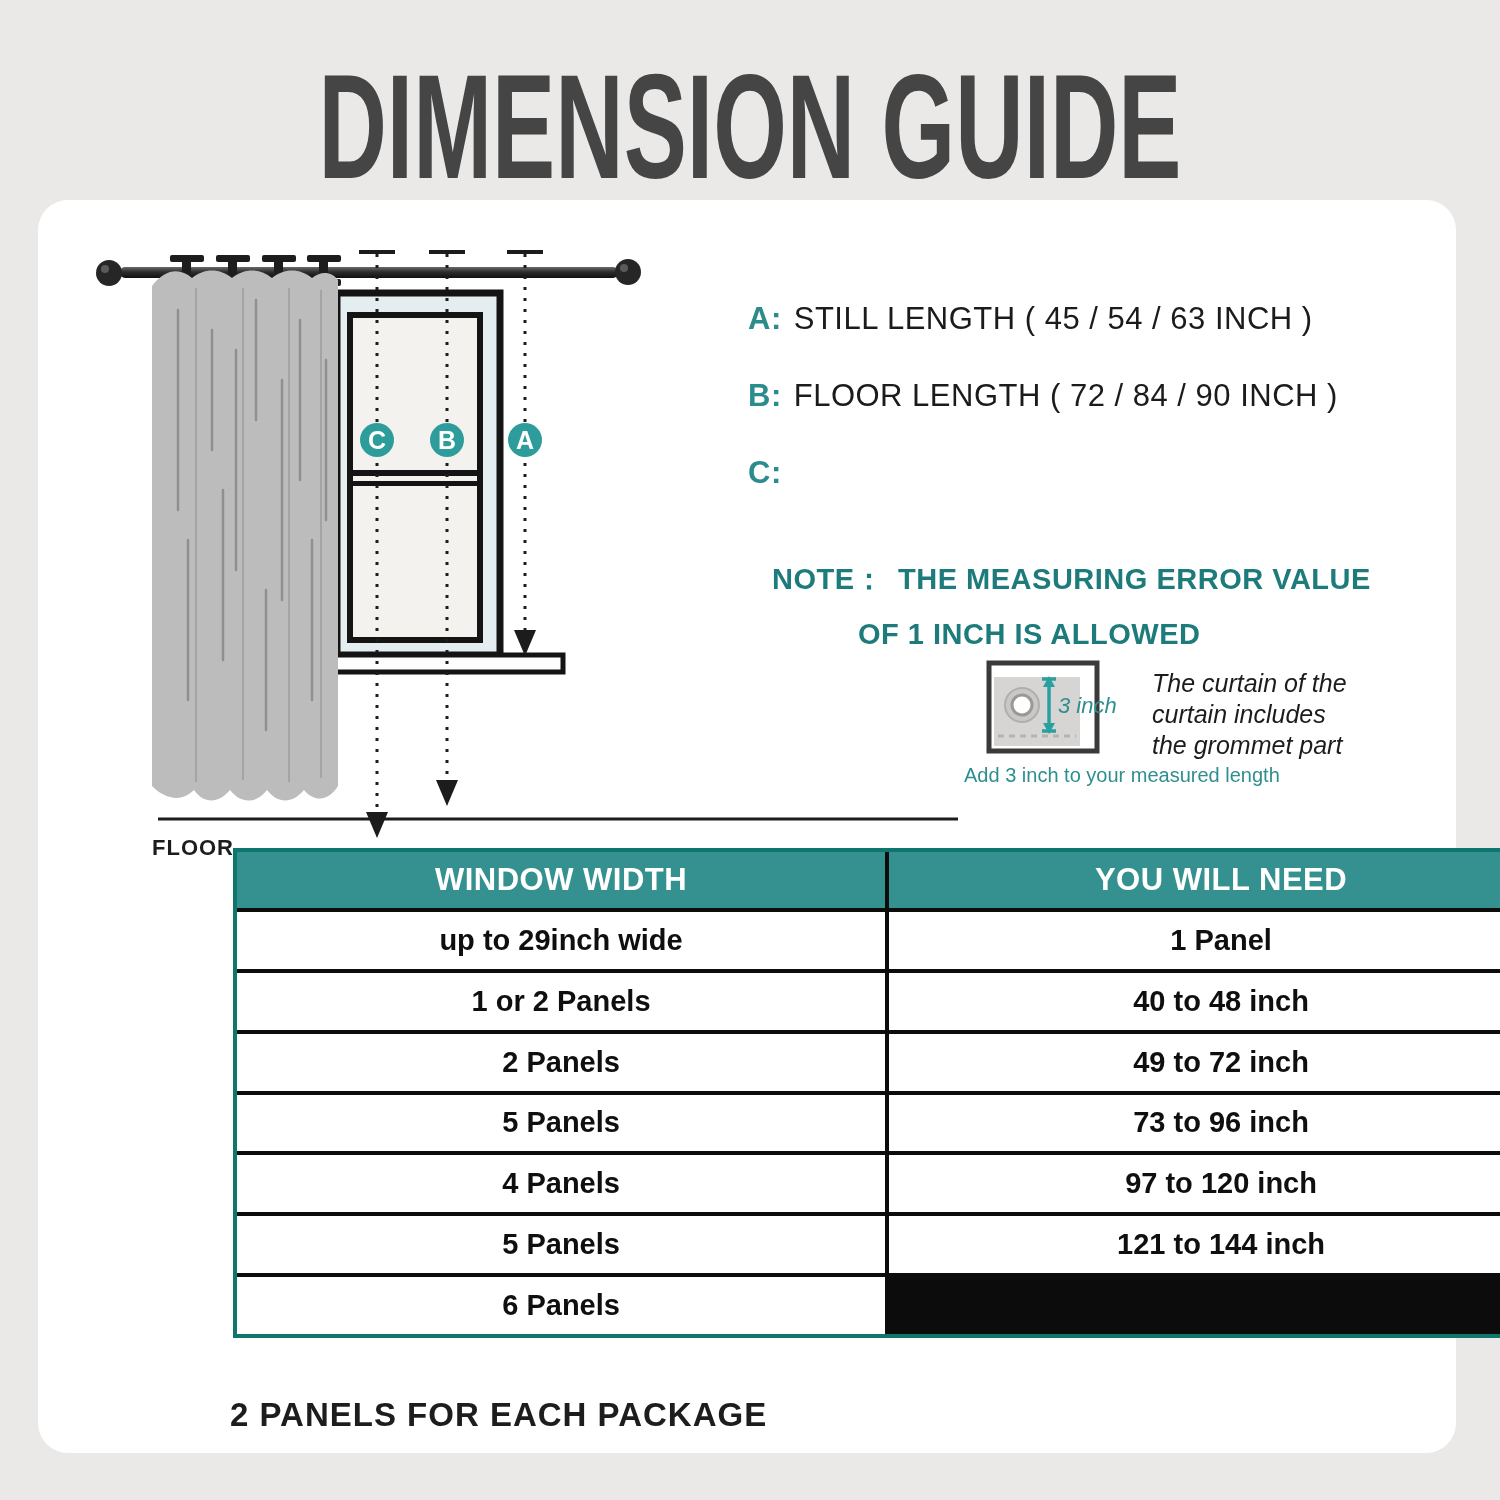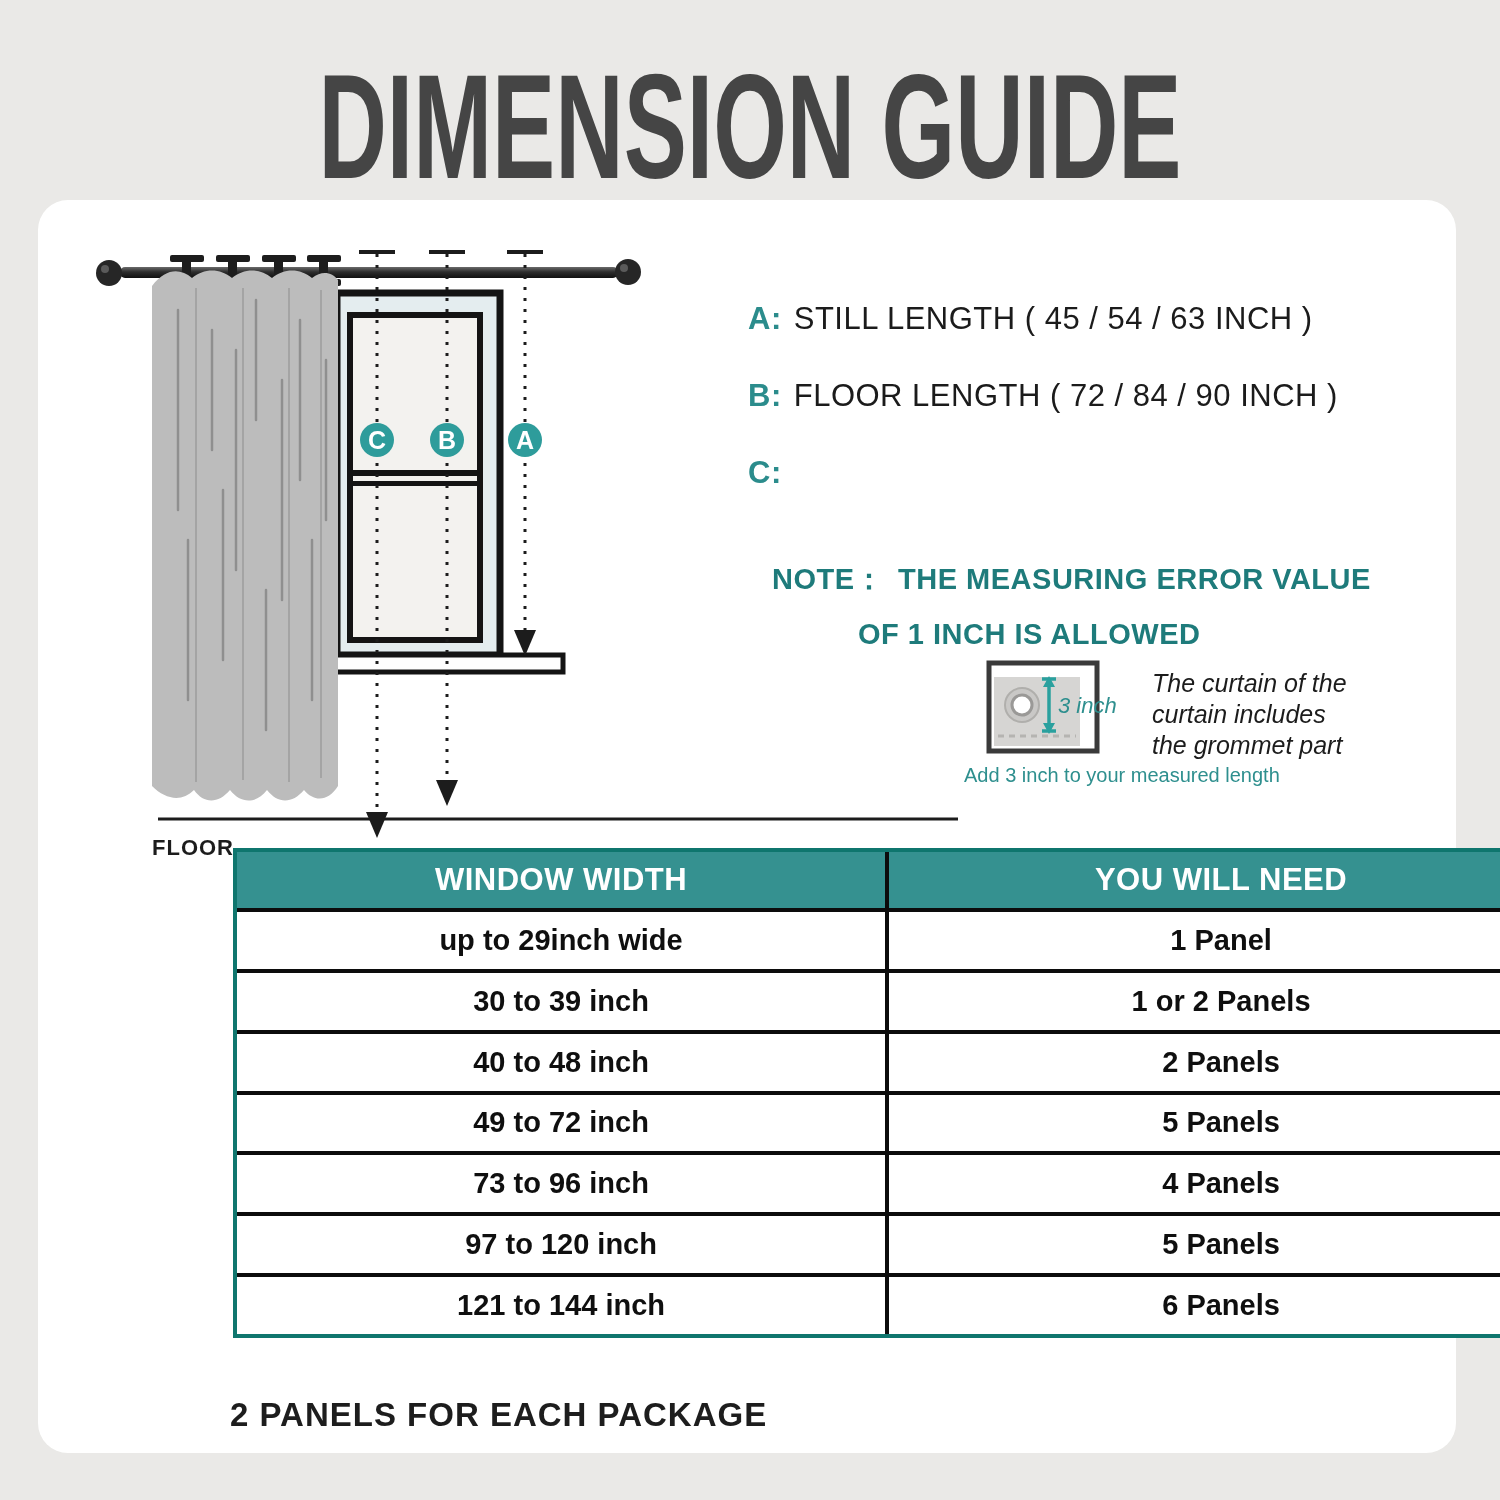--- a/index.html
+++ b/index.html
@@ -221,21 +221,20 @@
 </div>
 <div class="grommet-tip">Add 3 inch to your measured length</div>
 
 <div class="size-table">
   <div class="cell head">WINDOW WIDTH</div>
   <div class="cell head">YOU WILL NEED</div>
 
   <div class="cell">up to 29inch wide</div>
   <div class="cell">1 Panel</div>
 
-  <div class="cell">30 to 39 inch</div>
   <div class="cell">1 or 2 Panels</div>
 
   <div class="cell">40 to 48 inch</div>
   <div class="cell">2 Panels</div>
 
   <div class="cell">49 to 72 inch</div>
   <div class="cell">5 Panels</div>
 
   <div class="cell">73 to 96 inch</div>
   <div class="cell">4 Panels</div>

